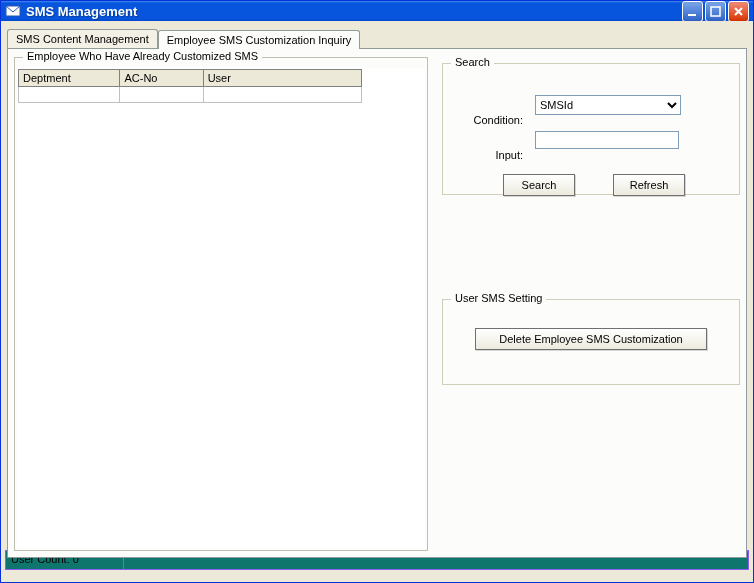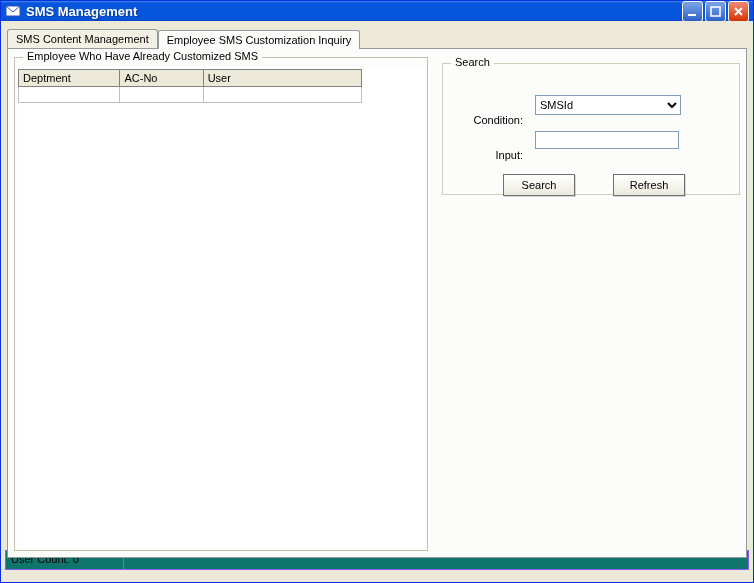--- a/index.html
+++ b/index.html
@@ -289,20 +289,24 @@
       <span class="lbl condition">Condition:</span>
       <select class="cond">
         <option>SMSId</option>
       </select>
       <span class="lbl input">Input:</span>
       <input class="inp" type="text" value="" style="">
       <button class="btn search">Search</button>
       <button class="btn refresh">Refresh</button>
     </div>
 
+    <div class="groupbox gb-usersms">
+      <span class="legend">User SMS Setting</span>
+      <button class="btn delete">Delete Employee SMS Customization</button>
+    </div>
 
   </div>
 
   <div class="statusbar">
     <div class="statuscell count">
       <span>User Count:</span>&nbsp;<span>0</span>
     </div>
     <div class="statuscell fill"></div>
   </div>
 

